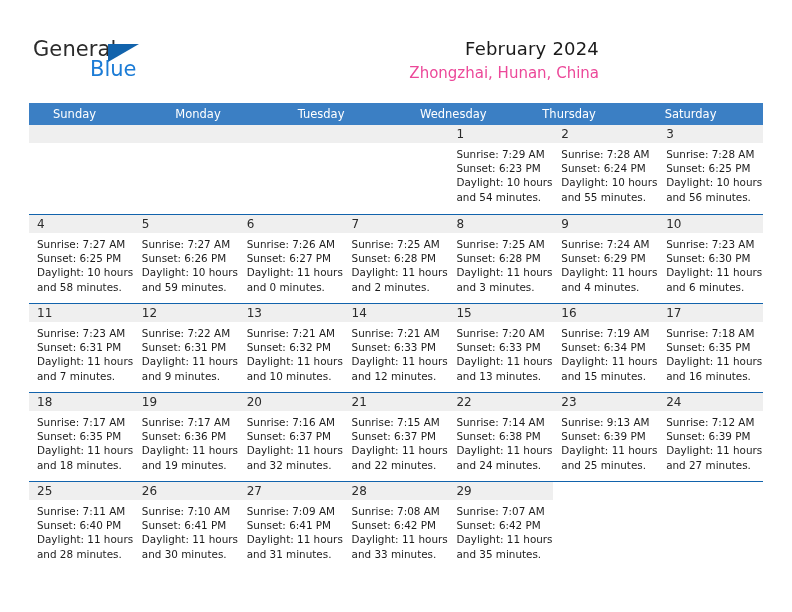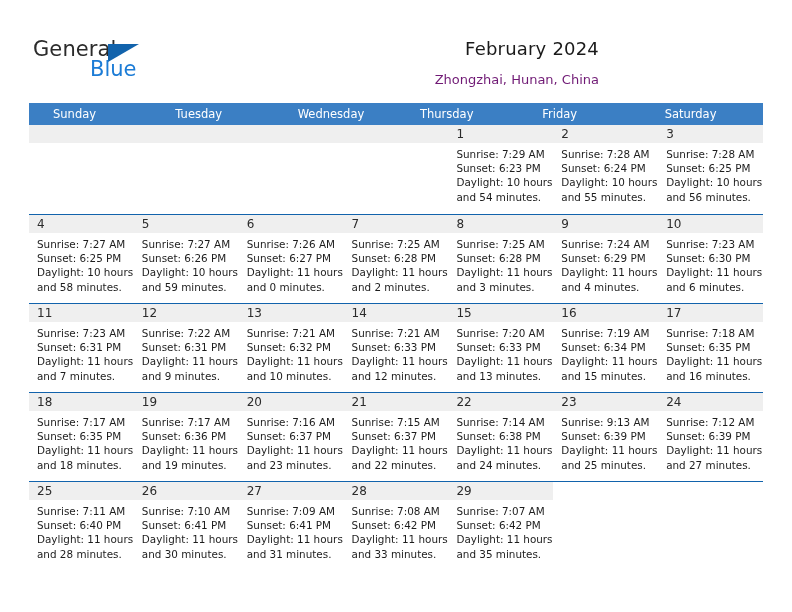--- a/index.html
+++ b/index.html
@@ -73,24 +73,23 @@
   }
   .cal-title {
     font-size: 18px;
     font-weight: 400;
     color: #1a1a1a;
     line-height: 32px;
     letter-spacing: 0.2px;
     font-family: "DejaVu Sans", sans-serif;
   }
   .cal-subtitle {
-    margin-top: 6px;
-    font-size: 13px;
+    font-size: 15px;
     font-weight: 400;
-    color: #701a75;
+    color: #ec4899;
     line-height: 17px;
     font-family: "DejaVu Sans", sans-serif;
   }
 
   
   .calendar {
     position: absolute;
     left: 29px;
     top: 103px;
     width: 734px;
@@ -171,24 +170,24 @@
     <div class="title-block">
       <div class="cal-title">February 2024</div>
       <div class="cal-subtitle">Zhongzhai, Hunan, China</div>
     </div>
 
   </div>
 
   <div class="calendar">
     <div class="dow-row">
         <div class="dow-cell">Sunday</div>
+        <div class="dow-cell">Monday</div>
         <div class="dow-cell">Tuesday</div>
         <div class="dow-cell">Wednesday</div>
         <div class="dow-cell">Thursday</div>
-        <div class="dow-cell">Friday</div>
         <div class="dow-cell">Saturday</div>
       </div>
     <div id="weeks-container">
         <div class="week-row first">
           <div class="day-cell empty">
             <div class="day-band">
               <div class="day-num"></div>
             </div>
           </div>
           <div class="day-cell empty">
@@ -422,21 +421,21 @@
             </div>
           </div>
           <div class="day-cell">
             <div class="day-band">
               <div class="day-num">20</div>
             </div>
             <div class="day-info">
               <div>Sunrise: 7:16 AM</div>
               <div>Sunset: 6:37 PM</div>
               <div>Daylight: 11 hours</div>
-              <div>and 23 minutes.</div>
+              <div>and 32 minutes.</div>
             </div>
           </div>
           <div class="day-cell">
             <div class="day-band">
               <div class="day-num">21</div>
             </div>
             <div class="day-info">
               <div>Sunrise: 7:15 AM</div>
               <div>Sunset: 6:37 PM</div>
               <div>Daylight: 11 hours</div>

